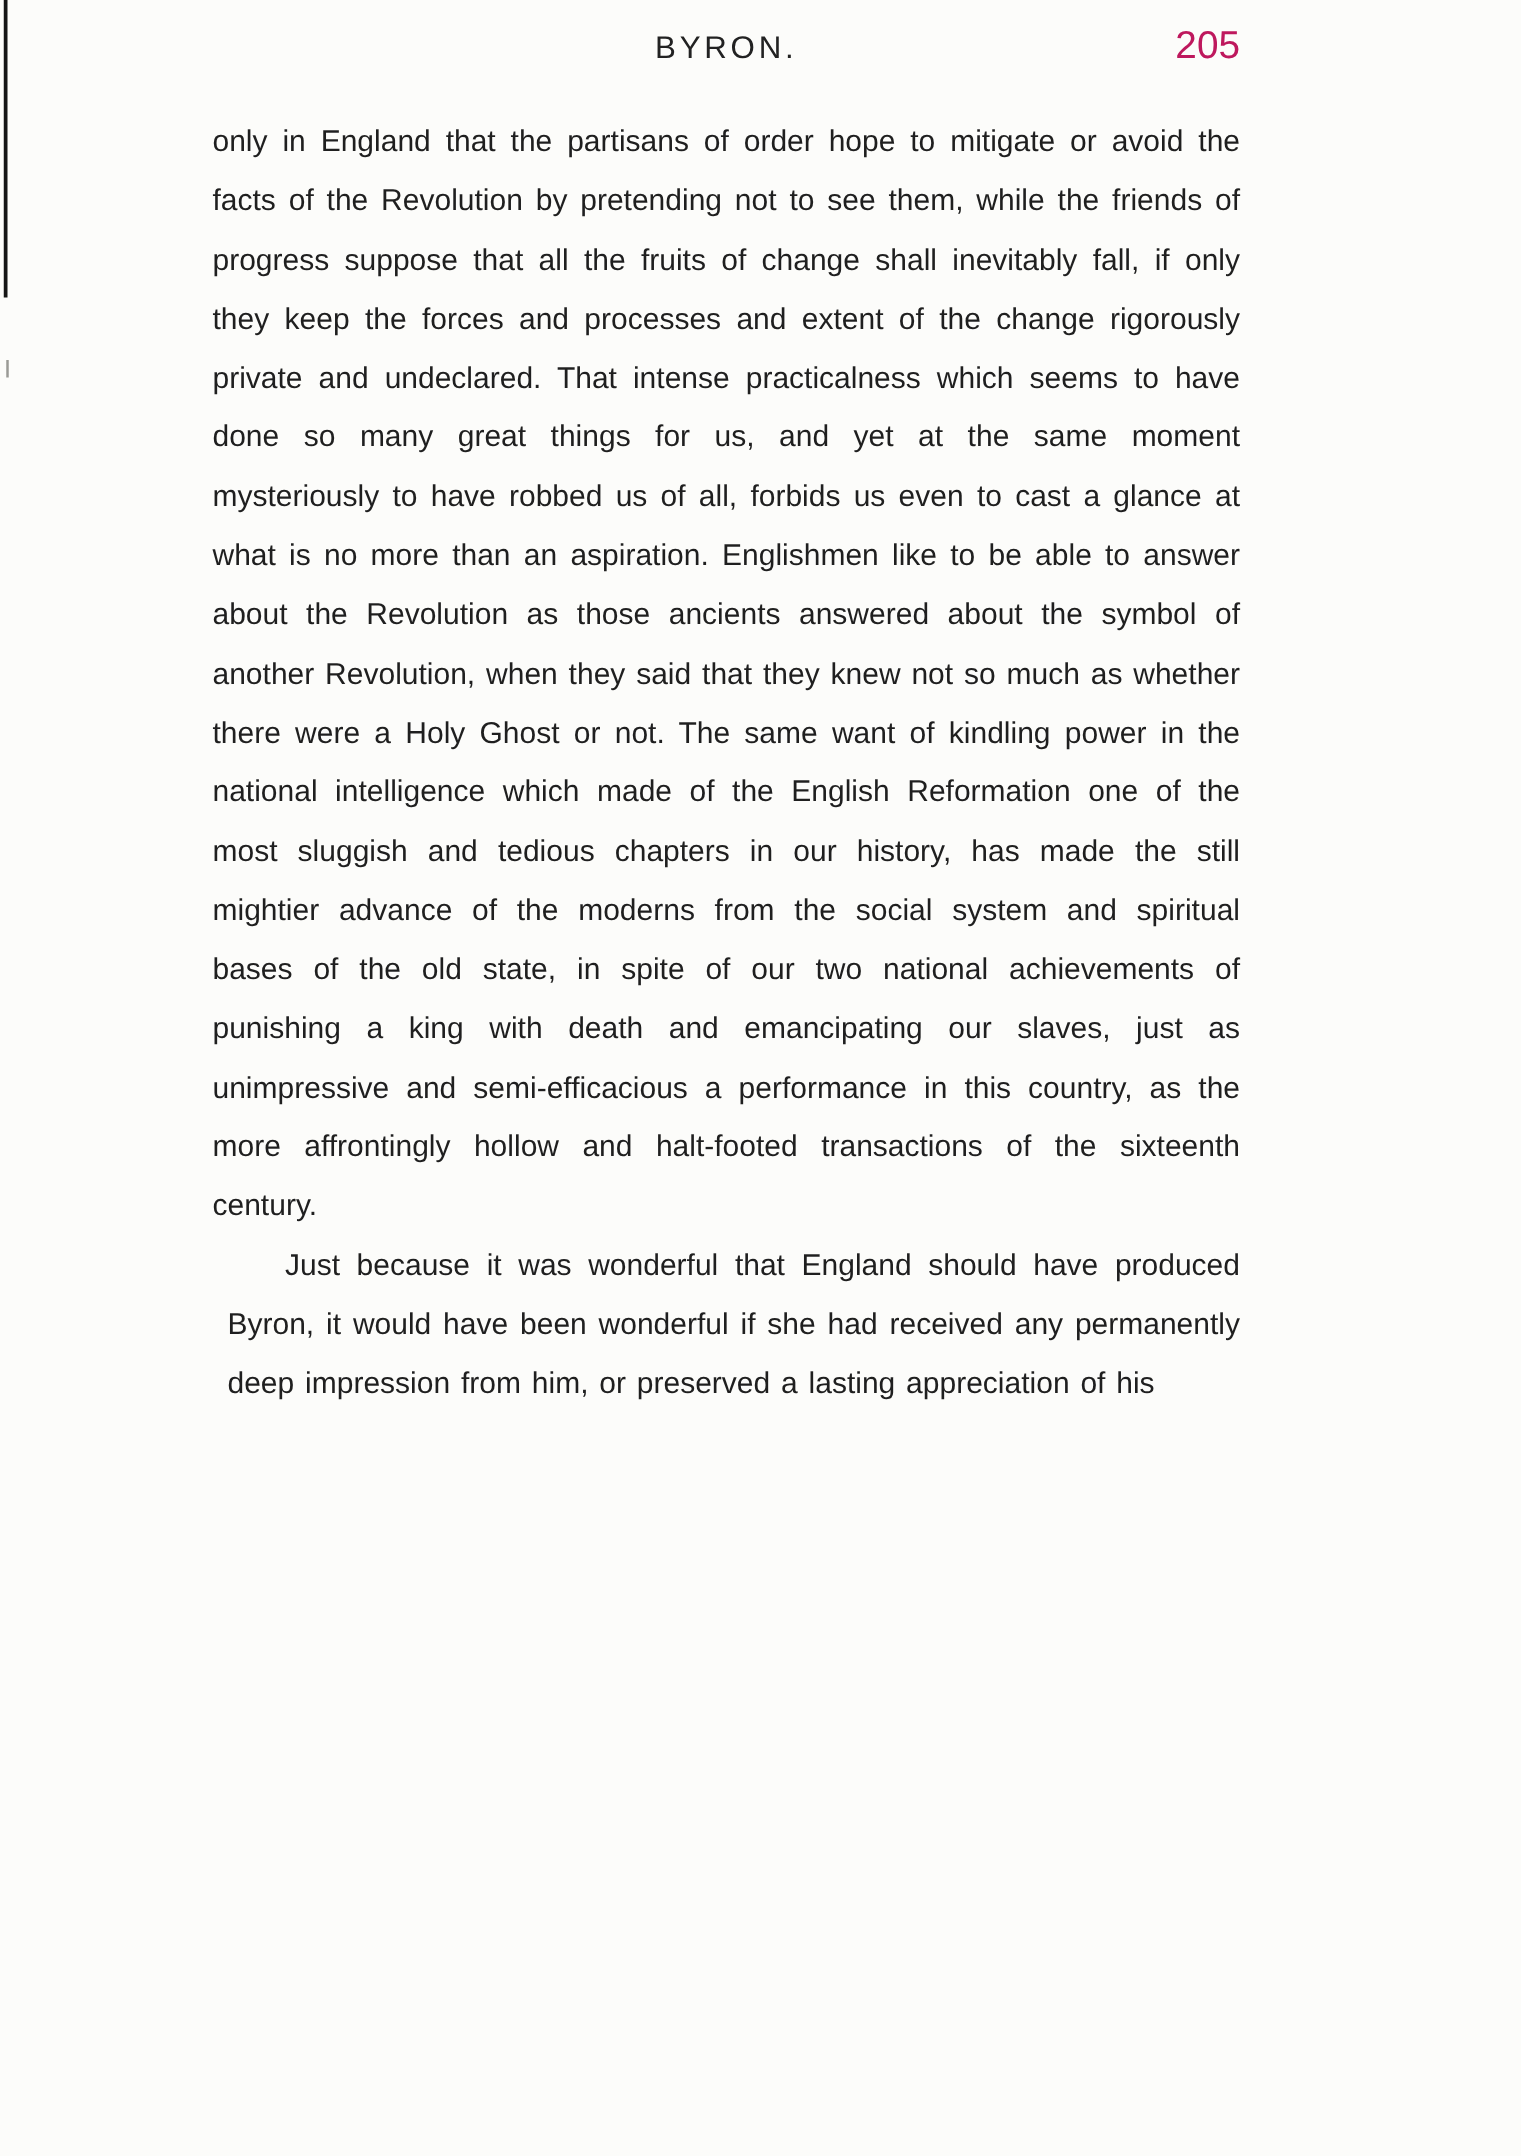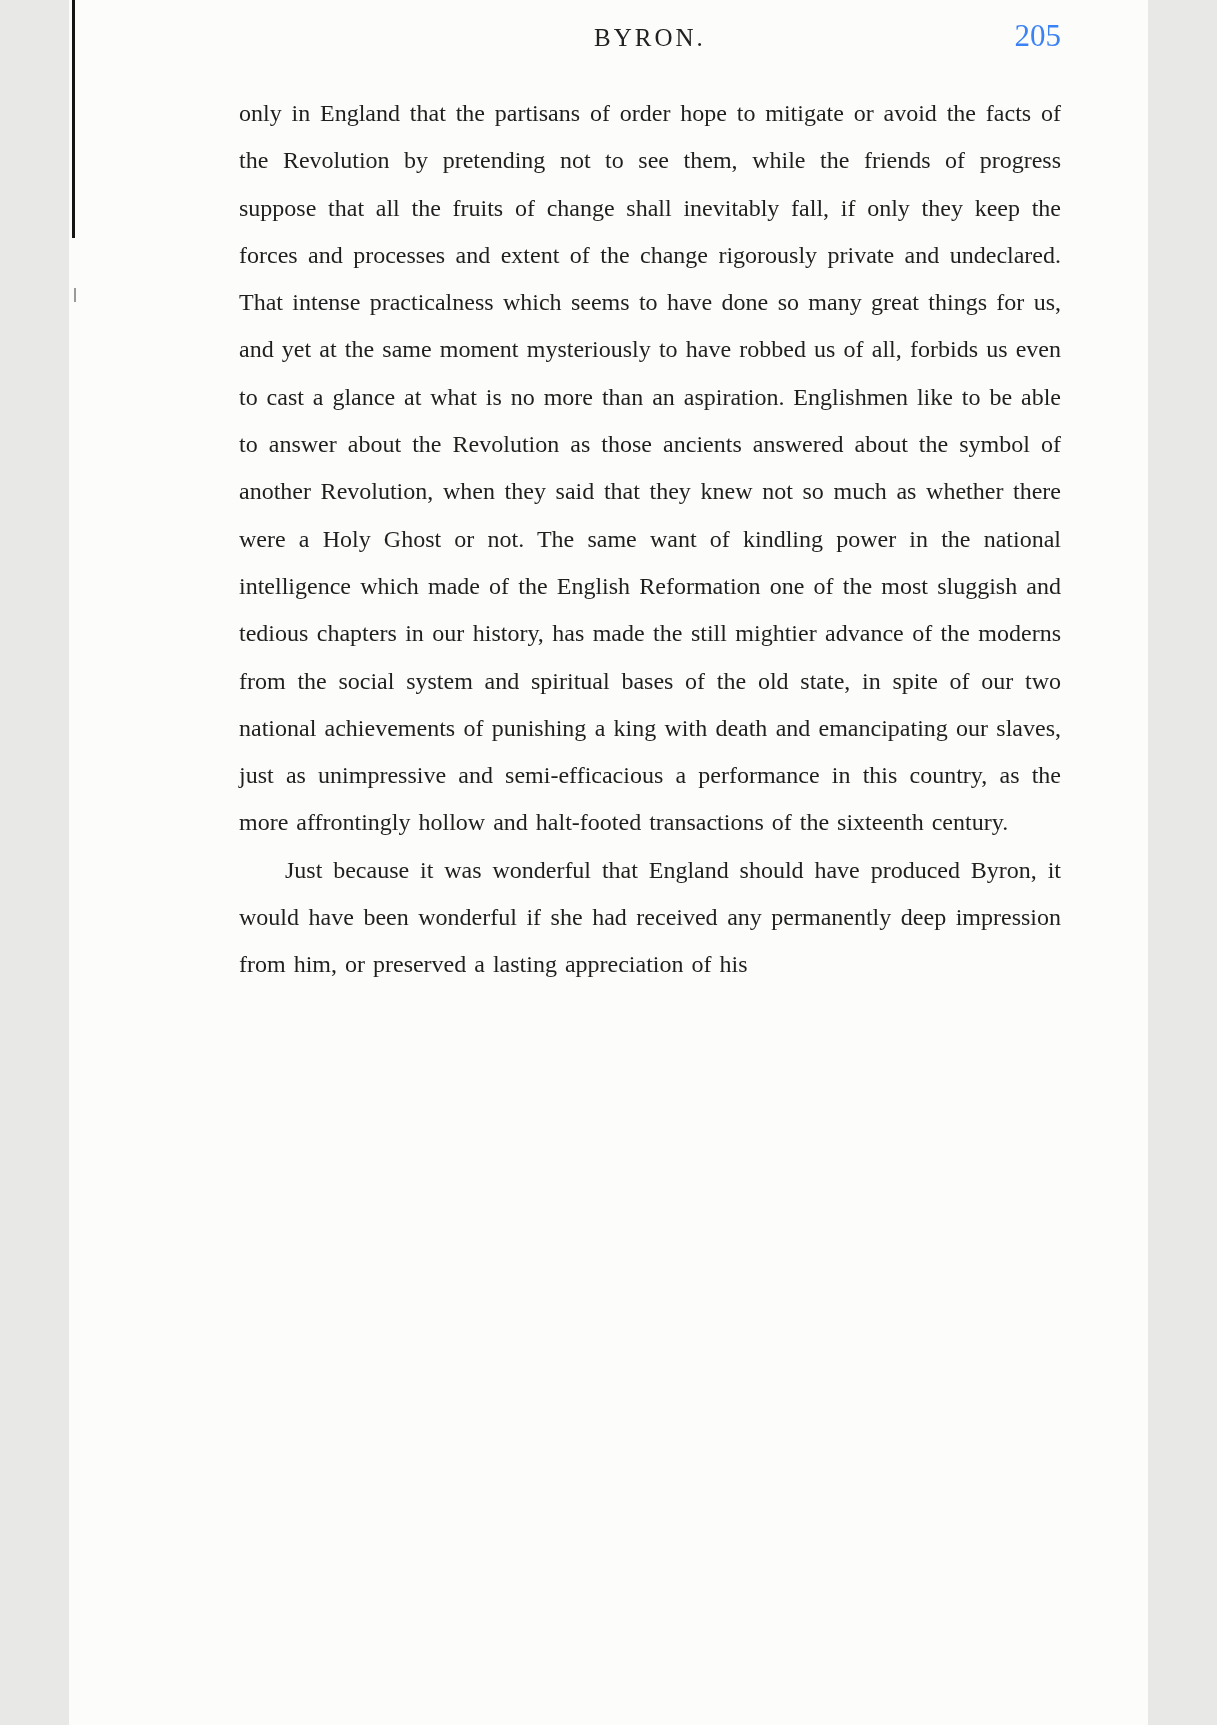--- a/index.html
+++ b/index.html
@@ -2,26 +2,26 @@
 <html><head>
 <meta charset="utf-8">
 <style>
   html, body {
     margin: 0;
     padding: 0;
     background: #e8e8e6;
   }
   .page {
     position: relative;
-    width: 1079px;
+    width: 1217px;
     height: 1725px;
     margin: 0 auto;
     background: #fcfcfa;
     overflow: hidden;
-    font-family: Liberation Serif, serif;
+    font-family: Liberation Sans, sans-serif;
     color: #1f1f1f;
   }
   
   .scan-line {
     position: absolute;
     left: 3px;
     top: 0;
     width: 3px;
     height: 238px;
     background: #151515;
@@ -46,38 +46,39 @@
     text-align: center;
     font-size: 25px;
     letter-spacing: 3px;
     color: #222;
   }
   .page-number {
     position: absolute;
     right: 0;
     top: -6px;
     font-size: 31px;
-    color: #3b82f6;
+    color: #be185d;
   }
   .body-text {
     position: absolute;
     top: 90px;
     left: 170px;
     width: 822px;
     font-size: 24px;
     line-height: 47.3px;
     text-align: justify;
     word-spacing: 2px;
   }
   .para {
     margin: 0;
     padding: 0;
   }
   .para.indent {
     text-indent: 46px;
+    margin-left: 12px;
   }
 </style>
 </head>
 <body>
 
 <div class="page">
 
   <div class="scan-line"></div>
   <div class="scan-tick"></div>
 

